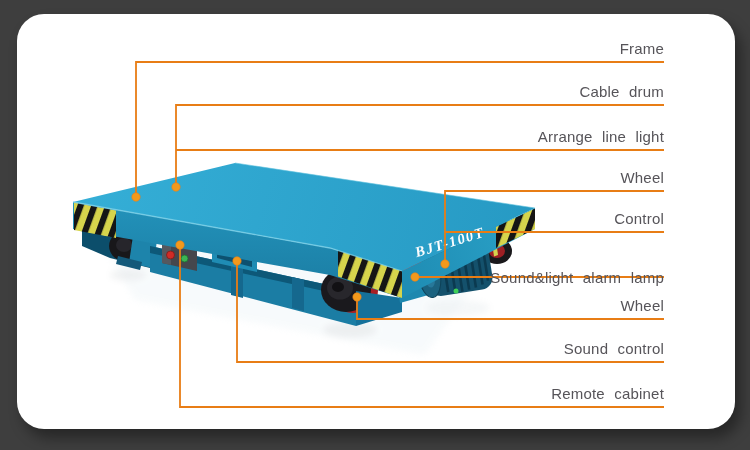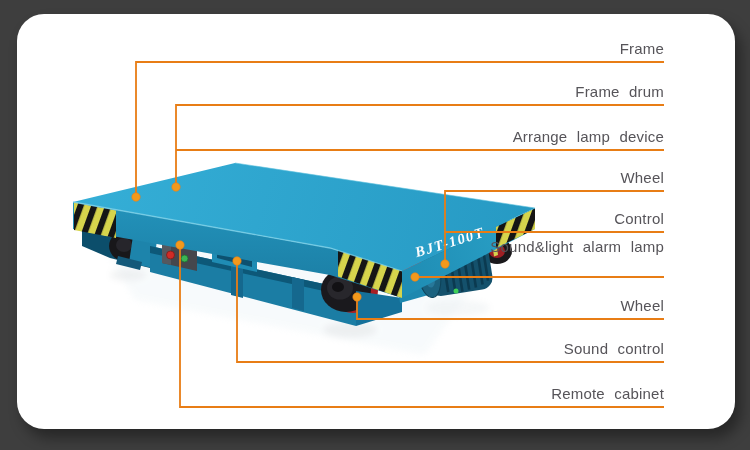--- a/index.html
+++ b/index.html
@@ -18,21 +18,21 @@
     position:absolute;right:86px;white-space:nowrap;
     font-size:15px;font-weight:400;color:#565459;
     letter-spacing:.2px;word-spacing:5px;line-height:17px;
     text-align:left;
   }
   .lbl-frame{top:40px}
   .lbl-cable{top:83px}
   .lbl-arrange{top:128px}
   .lbl-motor{top:169px}
   .lbl-reducer{top:210px}
-  .lbl-lamp{top:238px}
+  .lbl-lamp{top:269px}
   .lbl-wheel{top:297px}
   .lbl-remote{top:340px}
   .lbl-cabinet{top:385px}
 </style>
 </head>
 <body>
 
 <div class="card"></div>
 
 <svg class="scene" viewBox="0 0 750 450" aria-hidden="true">
@@ -162,20 +162,20 @@
     <circle cx="176" cy="187" r="4.2"></circle>
     <circle cx="445" cy="264" r="4.2"></circle>
     <circle cx="415" cy="277" r="4.2"></circle>
     <circle cx="357" cy="297" r="4.2"></circle>
     <circle cx="237" cy="261" r="4.2"></circle>
     <circle cx="180" cy="245" r="4.2"></circle>
   </g>
 </svg>
 
 <div class="label lbl-frame">Frame</div>
-<div class="label lbl-cable">Frame drum</div>
-<div class="label lbl-arrange">Arrange lamp device</div>
+<div class="label lbl-cable">Cable drum</div>
+<div class="label lbl-arrange">Arrange line light</div>
 <div class="label lbl-motor">Wheel</div>
 <div class="label lbl-reducer">Control</div>
 <div class="label lbl-lamp">Sound&amp;light alarm lamp</div>
 <div class="label lbl-wheel">Wheel</div>
 <div class="label lbl-remote">Sound control</div>
 <div class="label lbl-cabinet">Remote cabinet</div>
 
 </body></html>

